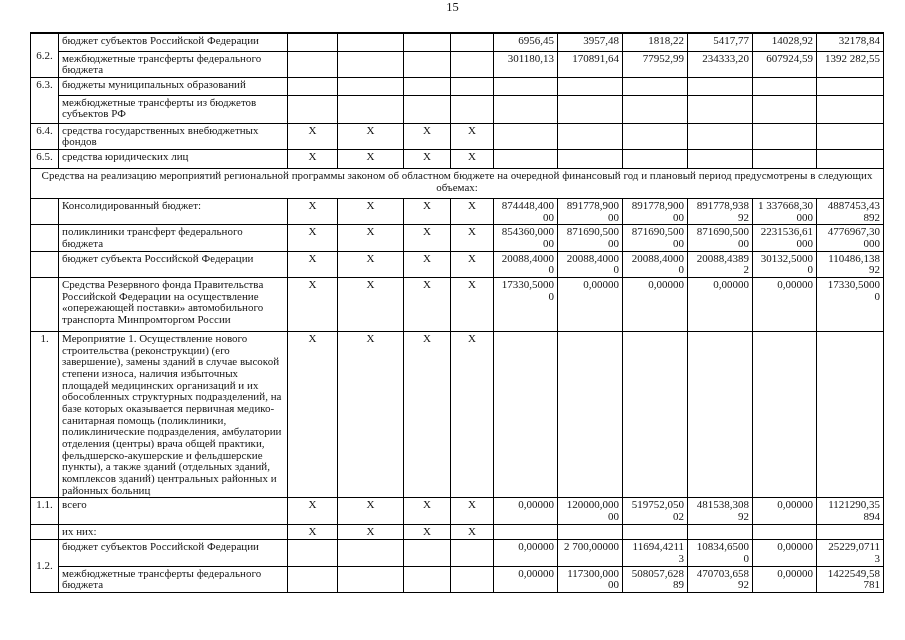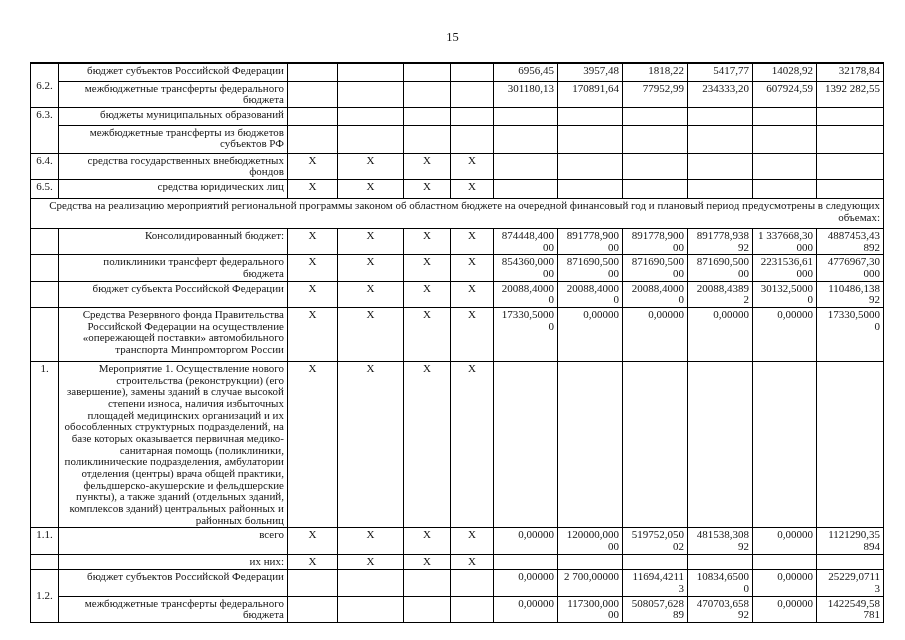--- a/index.html
+++ b/index.html
@@ -5,21 +5,20 @@
   * { box-sizing: border-box; margin: 0; padding: 0; }
   html, body {
     width: 905px; height: 640px;
     background: #ffffff;
     font-family: "Liberation Serif", "DejaVu Serif", serif;
     color: #151515;
     overflow: hidden;
   }
   .page { position: relative; width: 905px; height: 640px; }
   .pageno {
-    padding-top: 30px;
     text-align: center;
     font-size: 12.5px;
     line-height: 14px;
   }
   table.t {
     margin: 18px 0 0 30px;
     border-collapse: collapse;
     table-layout: fixed;
     width: 853px;
   }
@@ -27,25 +26,25 @@
     border: 1px solid #000;
     font-size: 11px;
     line-height: 1.06;
     vertical-align: top;
     padding: 1px 3px 1px 3px;
     overflow: hidden;
   }
   table.t tr:first-child td { border-top-width: 2px; }
   td.num { text-align: center; padding: 1px 1px; margin-left: 42px; }
   td.num.mid { vertical-align: middle; }
-  td.lbl { text-align: right; padding-left: 5px; padding-right: 4px; }
+  td.lbl { text-align: left; padding-left: 5px; padding-right: 4px; }
   td.xc  { text-align: center; }
   td.val { text-align: right; white-space: pre-line; padding-right: 4px; }
   td.note {
-    text-align: right;
+    text-align: center;
     padding: 2px 2px;
     border-top-width: 2px;
     border-bottom-width: 2px;
     margin-left: 36px;
   }
 </style>
 </head>
 <body>
 
 <div class="page">

